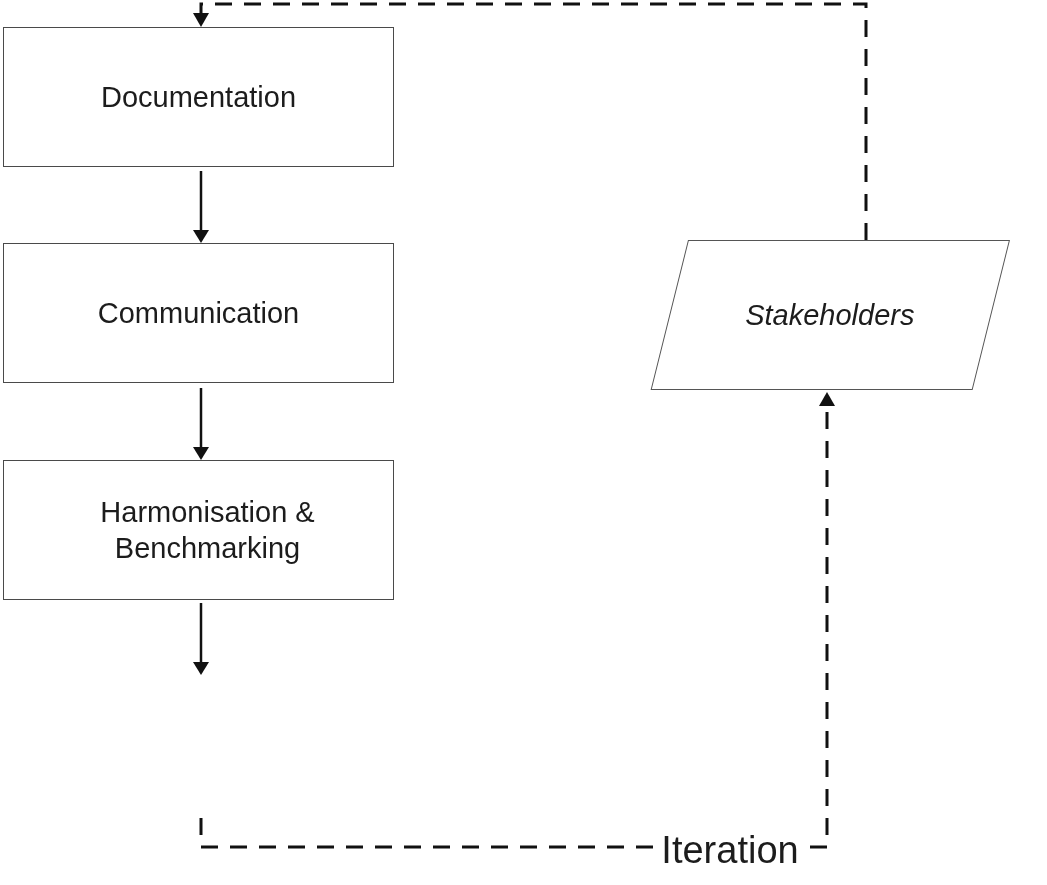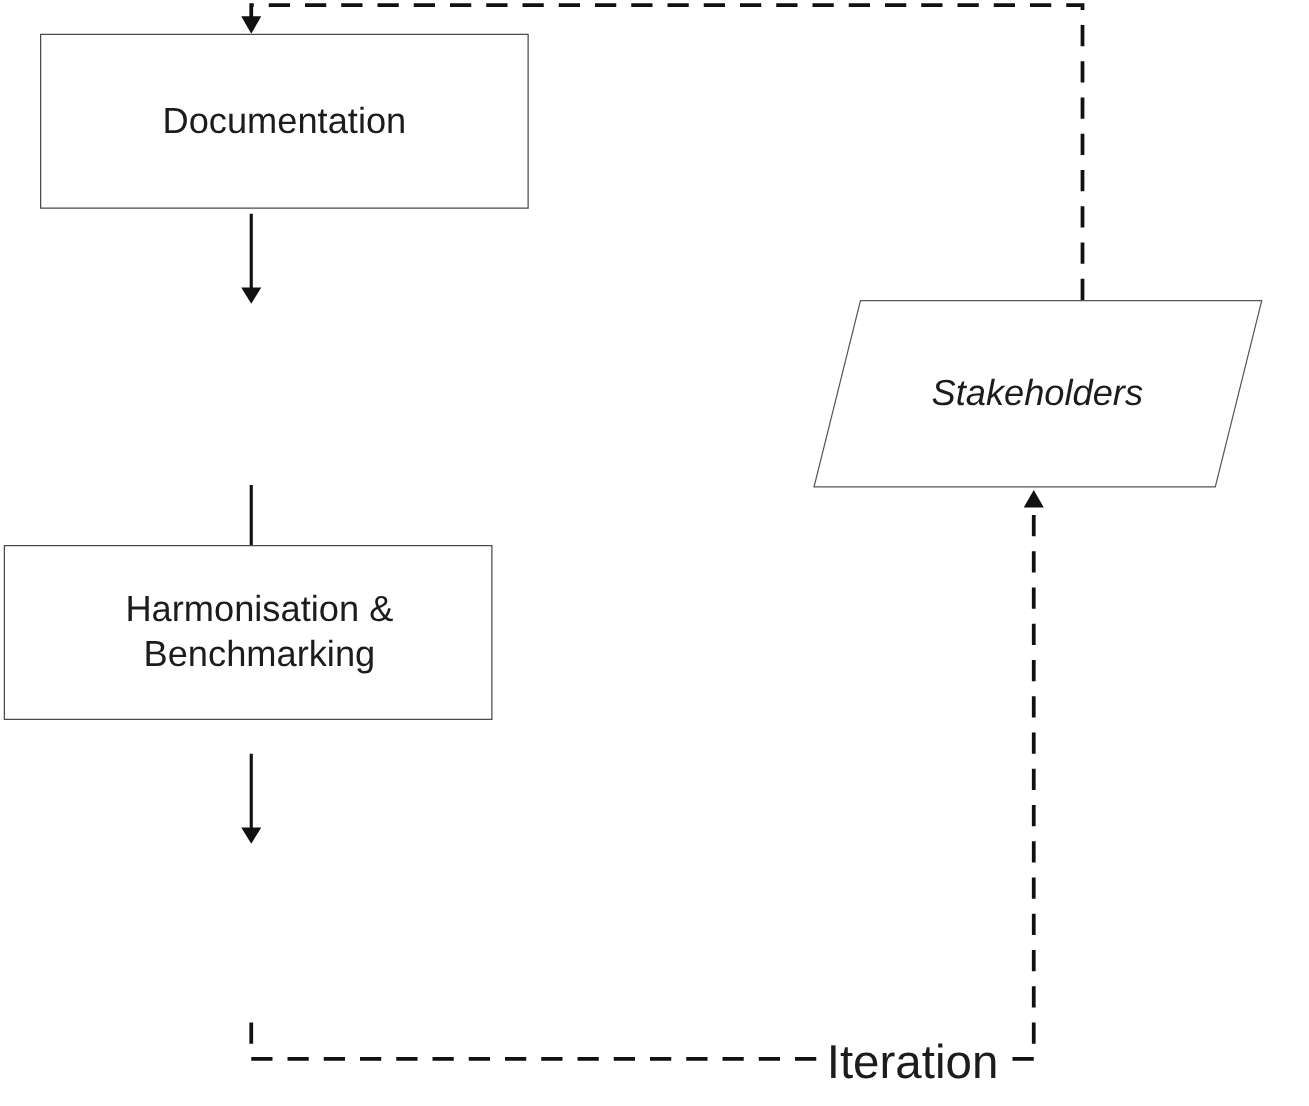--- a/index.html
+++ b/index.html
@@ -33,23 +33,23 @@
     display: flex;
     align-items: center;
     justify-content: center;
     text-align: center;
     font-size: 29px;
     color: #1c1c1c;
     line-height: 1.25;
     padding: 0 30px;
     box-sizing: border-box;
   }
-  .box-documentation  { top: 27px; margin-left: 29px; }
+  .box-documentation  { top: 27px; }
   .box-communication  { top: 243px; }
-  .box-harmonisation  { top: 436px; padding-left: 48px; }
+  .box-harmonisation  { top: 460px; padding-left: 48px; }
   .box-diagnostics    { top: 675px; }
 
   .stakeholders {
     position: absolute;
     left: 688px;
     top: 240px;
     width: 322px;
     height: 150px;
     border: 1.5px solid #555555;
     background: #ffffff;
@@ -103,20 +103,23 @@
     <g stroke="#111111" stroke-width="3" fill="none" stroke-dasharray="17 12">
       <polyline points="201,818 201,847 827,847 827,404"></polyline>
     </g>
     <polygon points="819,406 835,406 827,392" fill="#111111"></polygon>
   </svg>
 
   <div class="process-box box-documentation">
     <span>Documentation</span>
   </div>
 
+  <div class="process-box box-communication">
+    <span>Communication</span>
+  </div>
 
   <div class="process-box box-harmonisation">
     <span>Harmonisation &amp; Benchmarking</span>
   </div>
 
 
   <div class="stakeholders">
     <span class="stakeholders-label">Stakeholders</span>
   </div>
 

